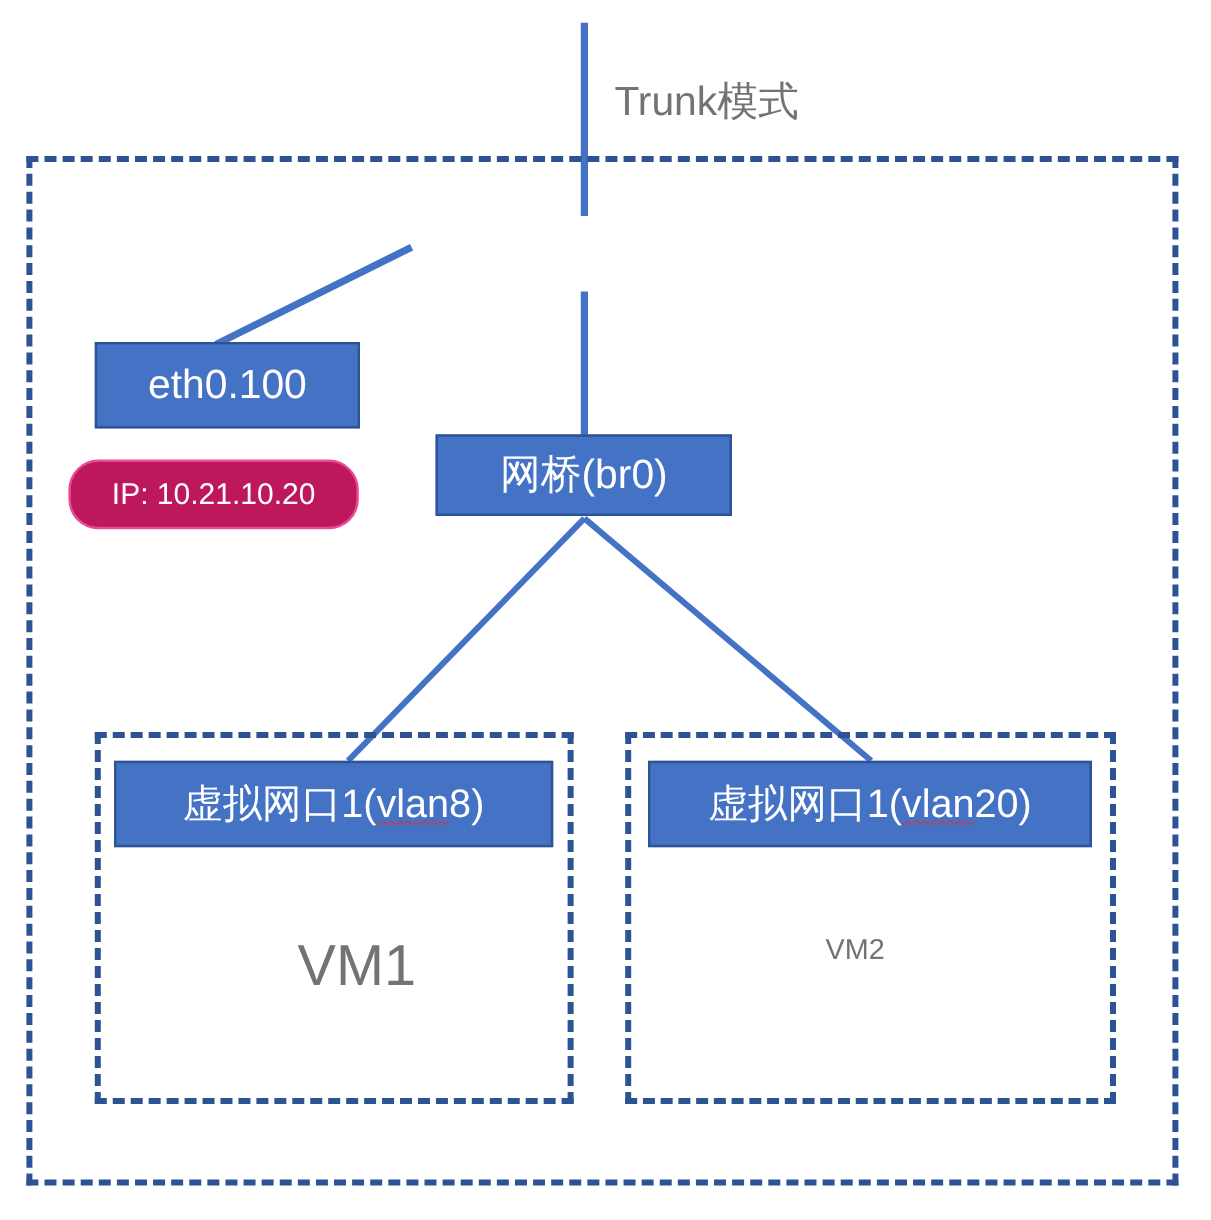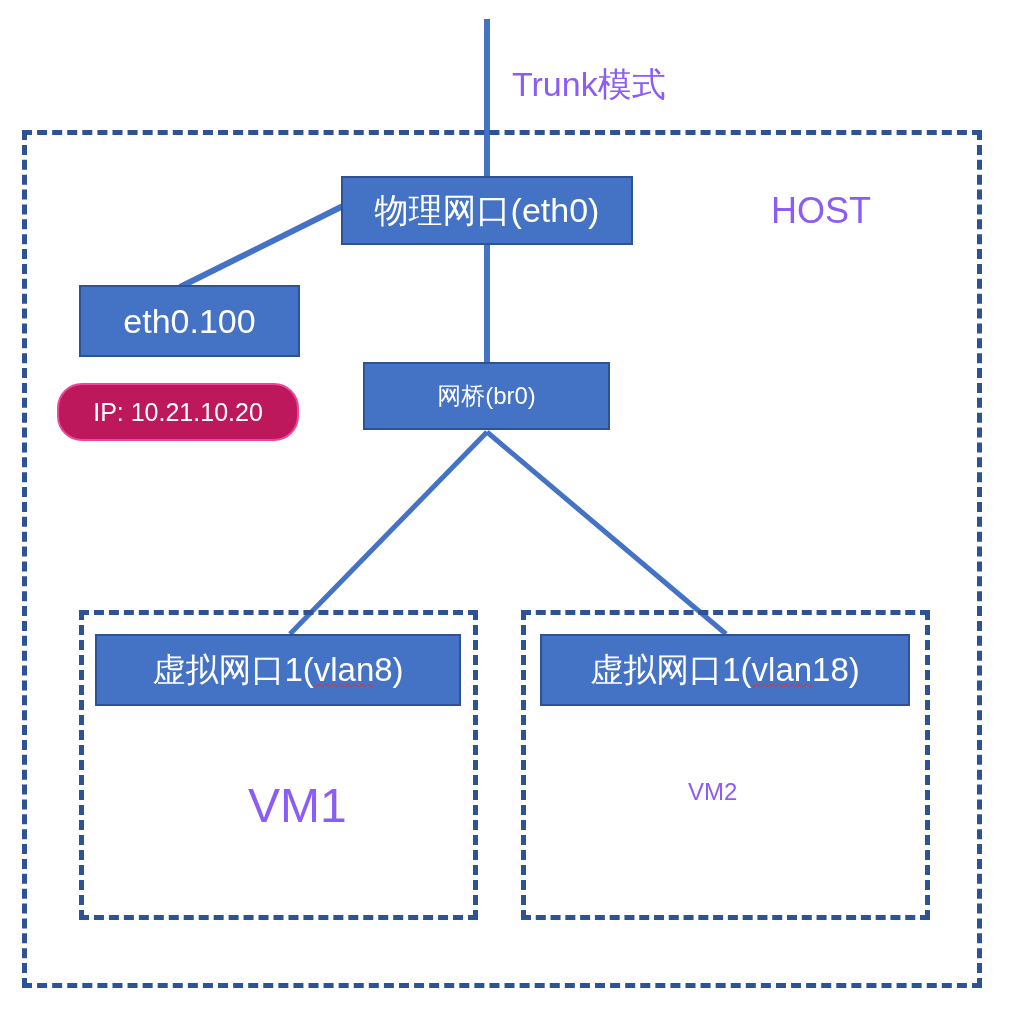--- a/index.html
+++ b/index.html
@@ -81,21 +81,21 @@
     top: 285px;
     width: 221px;
     height: 72px;
     font-size: 34px;
   }
   .node-br0 {
     left: 363px;
     top: 362px;
     width: 247px;
     height: 68px;
-    font-size: 24px;
+    font-size: 34px;
   }
   .node-vnic1 {
     left: 95px;
     top: 634px;
     width: 366px;
     height: 72px;
     font-size: 33px;
   }
   .node-vnic2 {
     left: 540px;
@@ -122,21 +122,21 @@
     left: 57px;
     top: 383px;
     width: 242px;
     height: 58px;
     font-size: 25px;
   }
 
   
   .label {
     position: absolute;
-    color: #8b5cf6;
+    color: #737373;
     white-space: nowrap;
   }
   .label-trunk  { left: 512px; top: 62px;  font-size: 34px; }
   .label-host   { left: 771px; top: 190px; font-size: 36px; }
   .label-alias  { left: 108px; top: 460px; font-size: 30px; }
   .label-vm1    { left: 248px; top: 778px; font-size: 48px; }
   .label-vm2    { left: 688px; top: 778px; font-size: 24px; }
 
   
   .squiggle {
@@ -166,39 +166,37 @@
     <line x1="487" y1="432" x2="726" y2="634" stroke="#4472C4" stroke-width="5"></line>
   </svg>
 
   <div class="dashed-box host-box"></div>
 
   <div class="dashed-box vm-box vm1-box"></div>
   <div class="dashed-box vm-box vm2-box"></div>
 
   <div class="label label-trunk">Trunk模式</div>
 
-  <div class="label label-host">HOST</div>
-
-  <div class="node node-eth0">物理网口(eth0)</div>
+
 
   <div class="node node-eth0100">eth0.100</div>
 
   <div class="pill pill-ip">IP: 10.21.10.20</div>
 
 
   <div class="node node-br0">网桥(br0)</div>
 
   <div class="node node-vnic1">
     <span>虚拟网口1(</span>
       <span class="squiggle">vlan</span>
       <span> 8)</span>
   </div>
 
   <div class="node node-vnic2">
     <span>虚拟网口1(</span>
       <span class="squiggle">vlan</span>
-      <span> 18)</span>
+      <span> 20)</span>
   </div>
 
   <div class="label label-vm1">VM1</div>
   <div class="label label-vm2">VM2</div>
 
 </div>
 
 </body></html>

